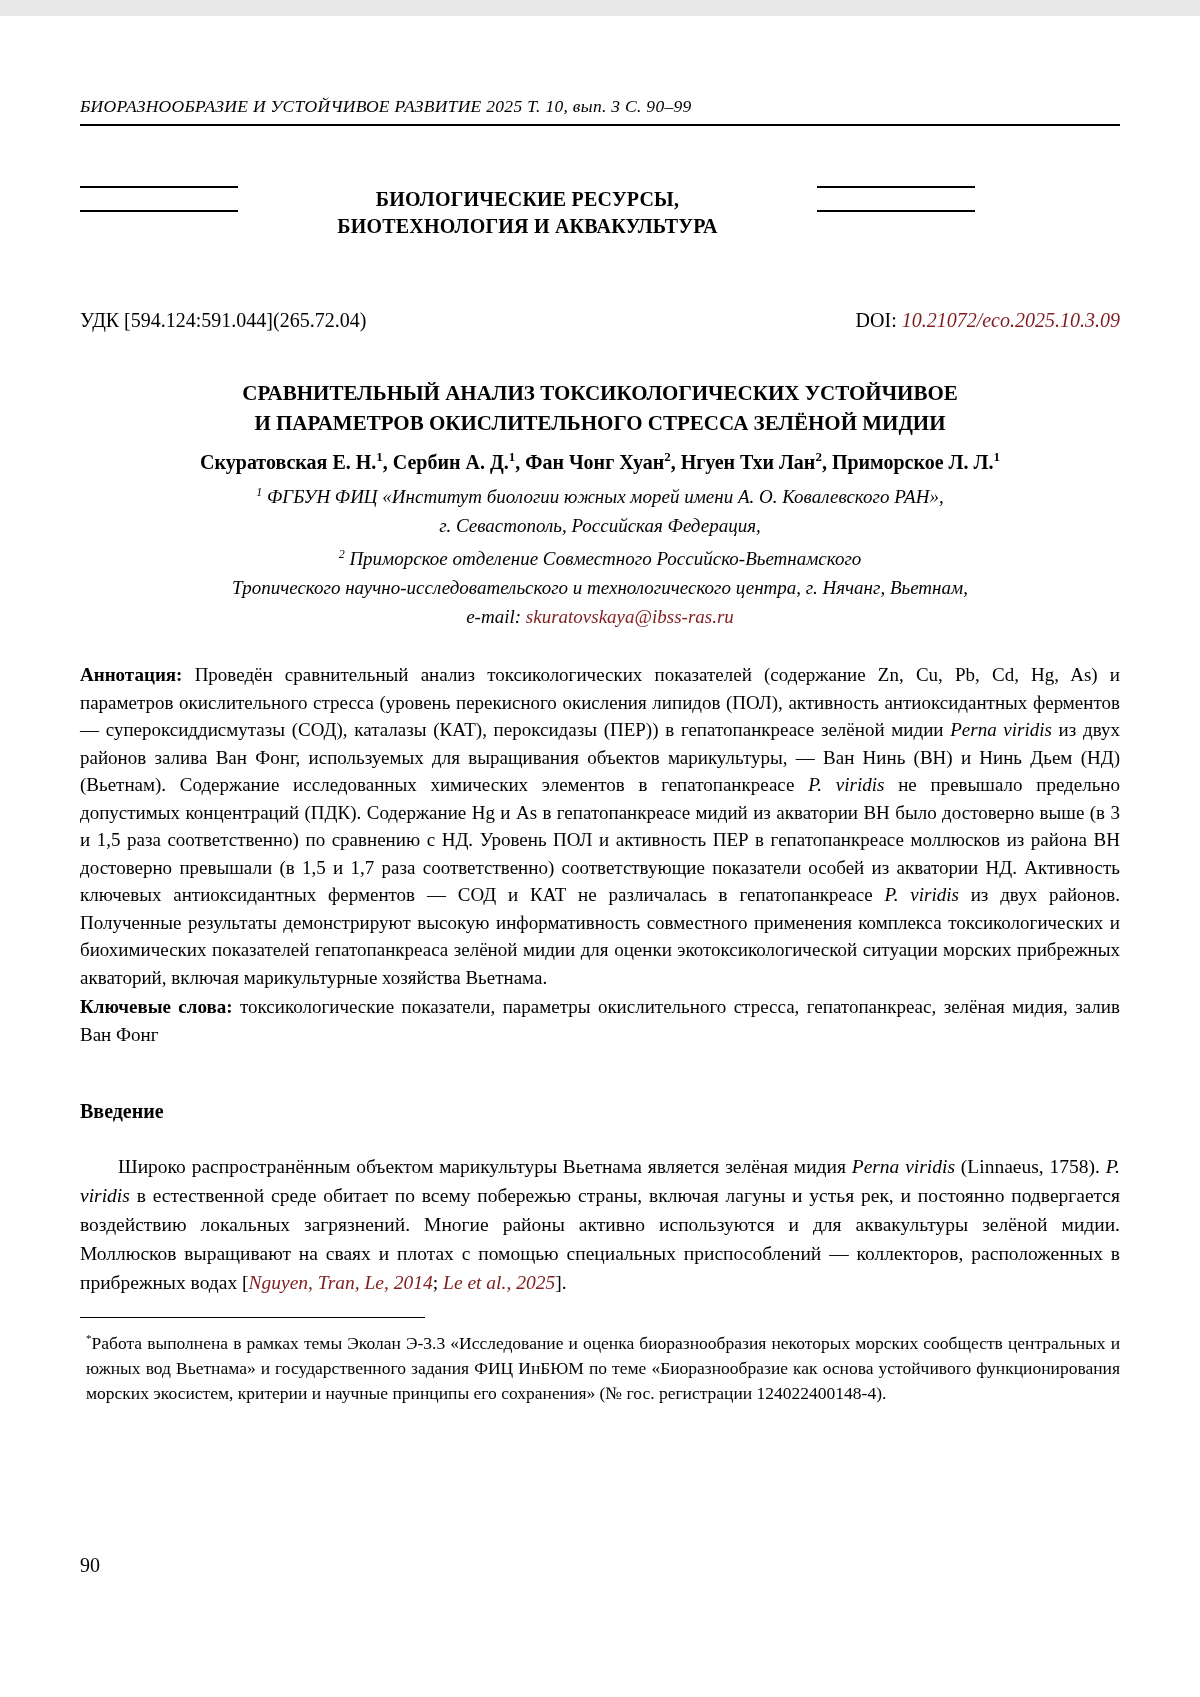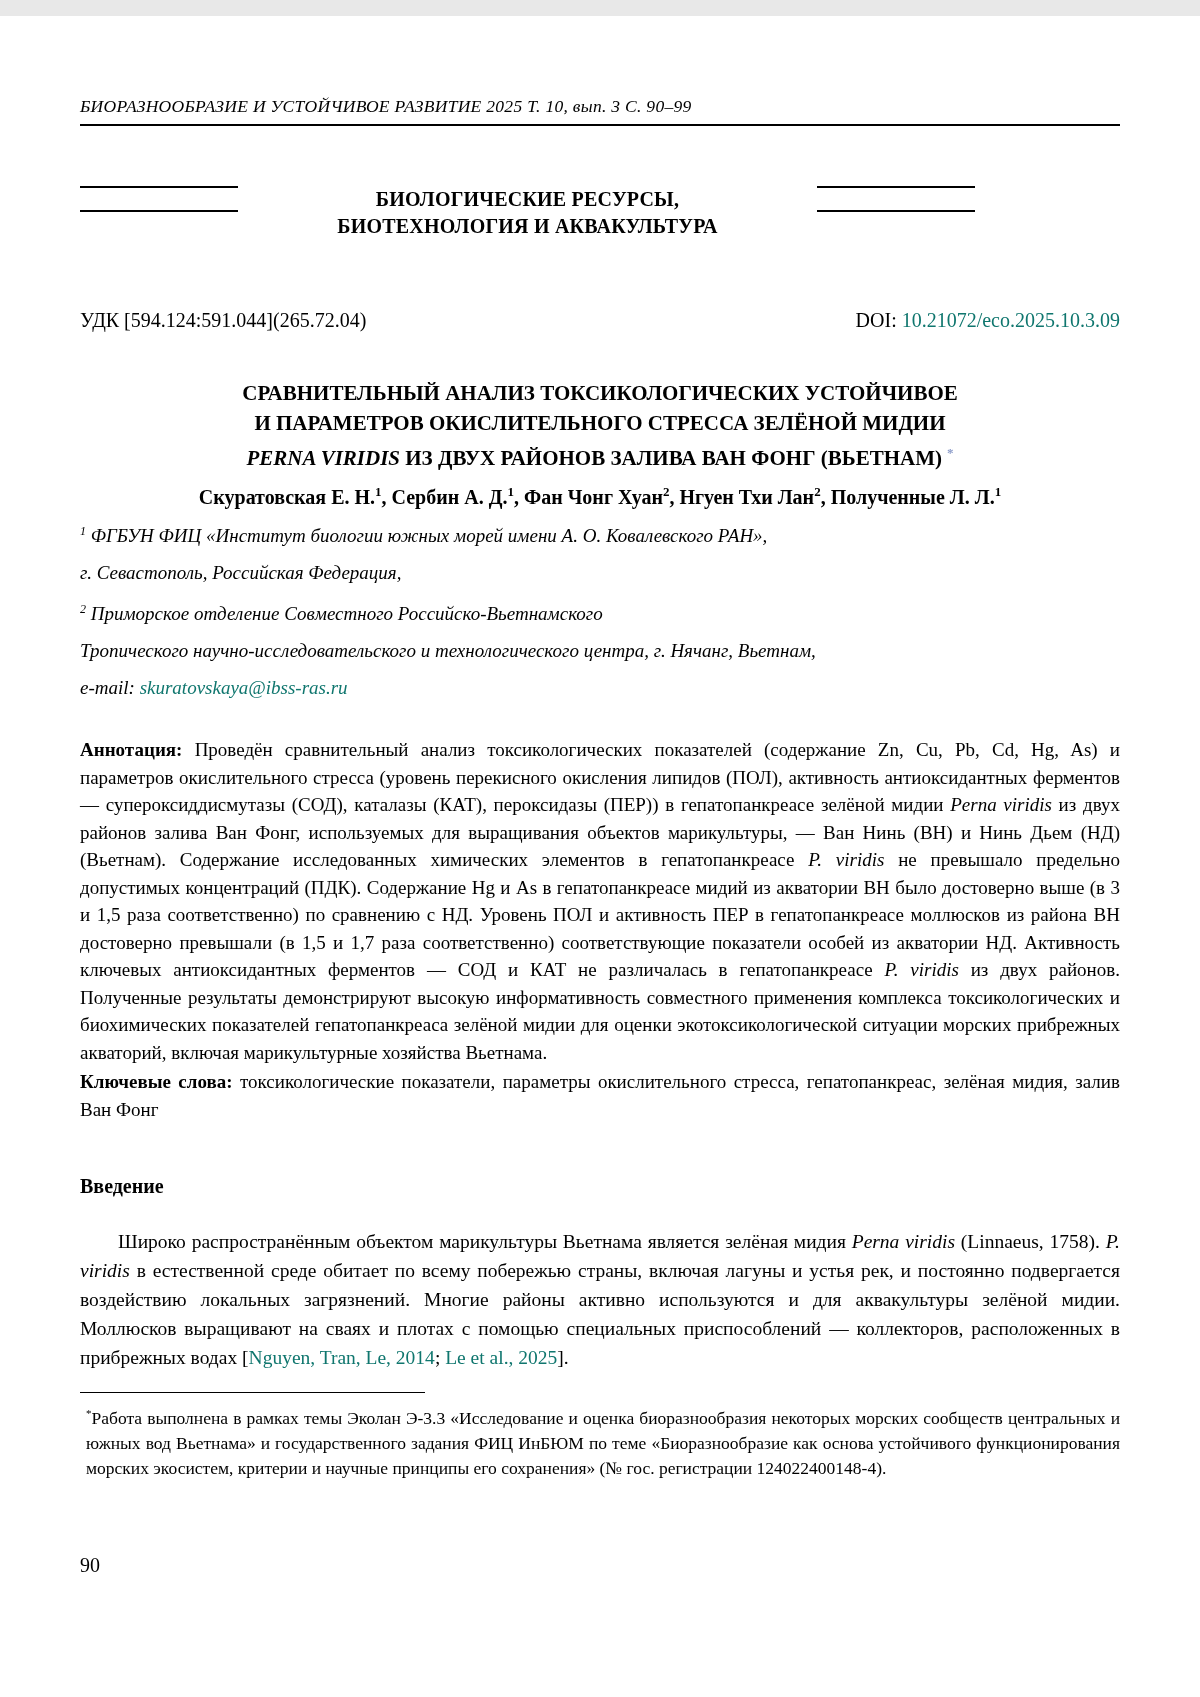--- a/index.html
+++ b/index.html
@@ -51,21 +51,21 @@
   }
 
   .meta-row {
     margin-top: 68px;
     display: flex;
     justify-content: space-between;
     align-items: baseline;
     font-size: 20px;
     line-height: 24px;
   }
-  .link { color: #0f766e; text-decoration: none; }
+  .link { color: #7f1d1d; text-decoration: none; font-style: italic; }
 
   .title {
     margin-top: 46px;
     text-align: center;
     font-size: 21px;
     font-weight: bold;
     line-height: 30px;
   }
   .tline { display: block; }
   .title-fn {
@@ -78,24 +78,24 @@
     margin-top: 5px;
     text-align: center;
     font-weight: bold;
     font-size: 20px;
     line-height: 28px;
   }
   .authors sup { font-size: 13px; }
 
   .affiliations {
     margin-top: 2px;
-    text-align: left;
+    text-align: center;
     font-style: italic;
     font-size: 19px;
-    line-height: 37px;
+    line-height: 29px;
   }
   .affiliations sup { font-size: 12px; }
 
   .para {
     font-size: 19px;
     line-height: 27.5px;
     text-align: justify;
   }
   .abstract { margin-top: 30px; }
   .keywords { margin-top: 2px; }
@@ -158,25 +158,24 @@
     </div>
 
     <div class="meta-row">
       <span class="udc">УДК [594.124:591.044](265.72.04)</span>
       <span class="doi"><span>DOI: </span><a class="link" href="#">10.21072/eco.2025.10.3.09</a></span>
     </div>
 
     <h1 class="title">
       <span class="tline">СРАВНИТЕЛЬНЫЙ АНАЛИЗ ТОКСИКОЛОГИЧЕСКИХ УСТОЙЧИВОЕ</span>
       <span class="tline">И ПАРАМЕТРОВ ОКИСЛИТЕЛЬНОГО СТРЕССА ЗЕЛЁНОЙ МИДИИ</span>
-      <span class="tline"><i>PERNA VIRIDIS</i><span> ИЗ ДВУХ РАЙОНОВ ЗАЛИВА ВАН ФОНГ (ВЬЕТНАМ)</span><sup class="title-fn">*</sup></span>
     </h1>
 
     <div class="authors">
-      <span><span>Скуратовская Е. Н.</span><sup>1</sup><span>, </span></span><span><span>Сербин А. Д.</span><sup>1</sup><span>, </span></span><span><span>Фан Чонг Хуан</span><sup>2</sup><span>, </span></span><span><span>Нгуен Тхи Лан</span><sup>2</sup><span>, </span></span><span><span>Полученные Л. Л.</span><sup>1</sup><span></span></span>
+      <span><span>Скуратовская Е. Н.</span><sup>1</sup><span>, </span></span><span><span>Сербин А. Д.</span><sup>1</sup><span>, </span></span><span><span>Фан Чонг Хуан</span><sup>2</sup><span>, </span></span><span><span>Нгуен Тхи Лан</span><sup>2</sup><span>, </span></span><span><span>Приморское Л. Л.</span><sup>1</sup><span></span></span>
     </div>
 
     <div class="affiliations">
       <div class="affil-line"><sup>1</sup><span> ФГБУН ФИЦ «Институт биологии южных морей имени А. О. Ковалевского РАН»,</span></div>
       <div class="affil-line">г. Севастополь, Российская Федерация,</div>
       <div class="affil-line"><sup>2</sup><span> Приморское отделение Совместного Российско-Вьетнамского</span></div>
       <div class="affil-line">Тропического научно-исследовательского и технологического центра, г. Нячанг, Вьетнам,</div>
       <div class="affil-line"><span>e-mail: </span><a class="link" href="#">skuratovskaya@ibss-ras.ru</a></div>
     </div>
 

